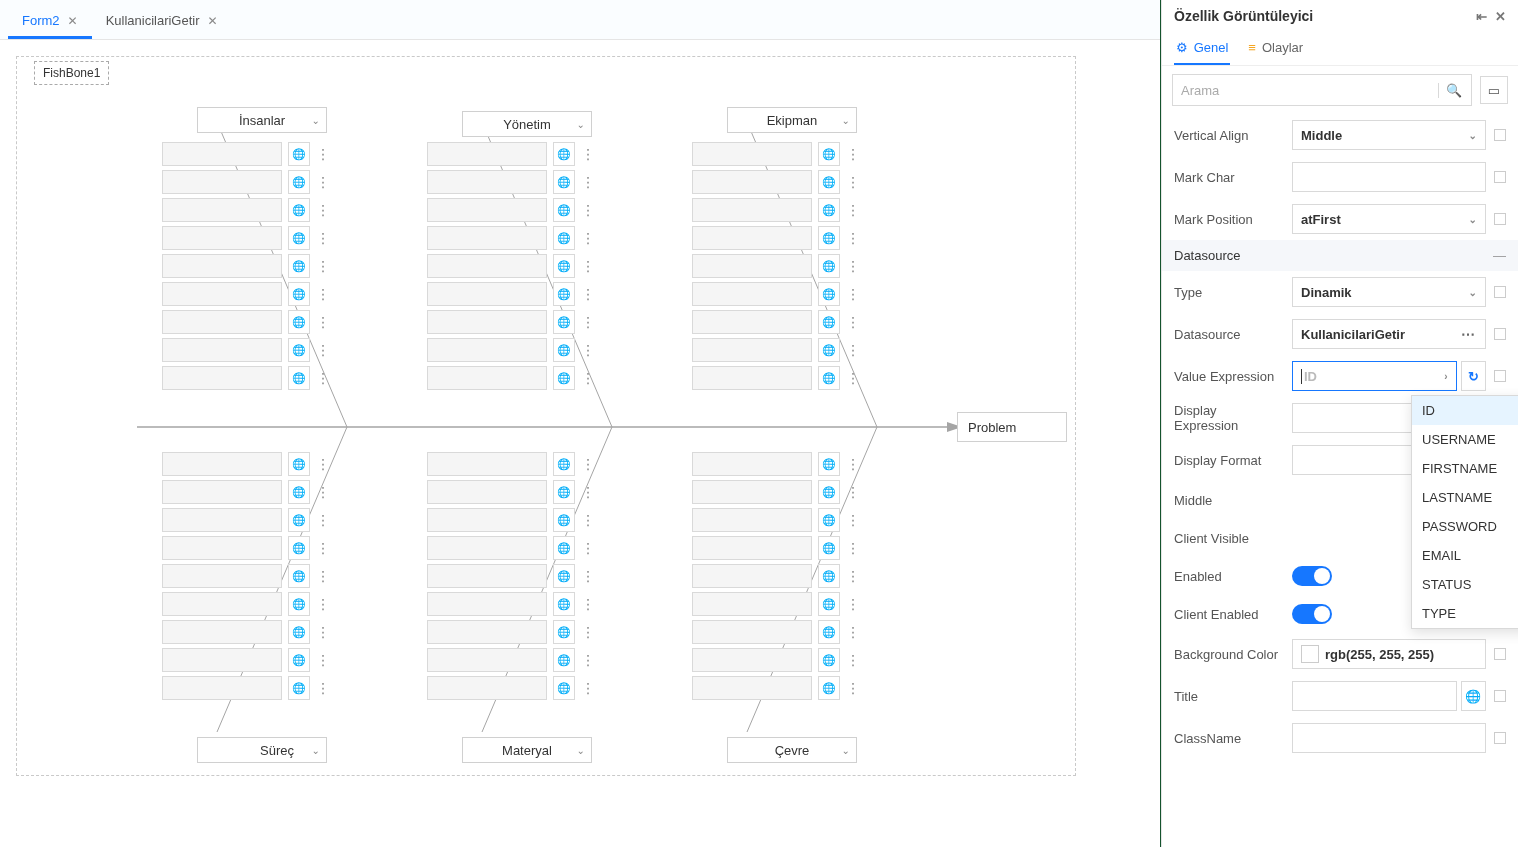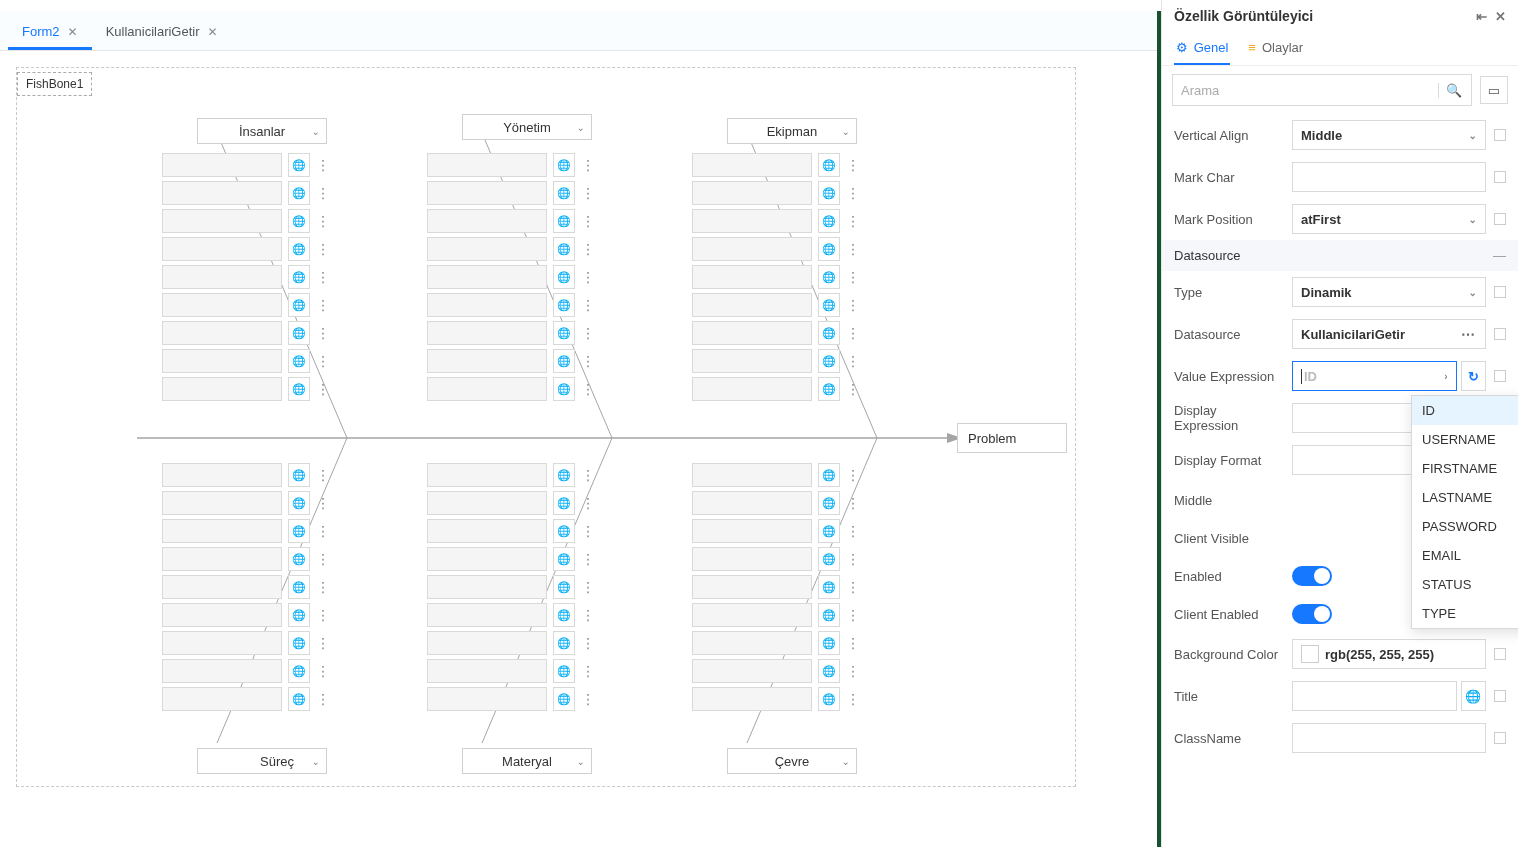--- a/index.html
+++ b/index.html
@@ -1,29 +1,29 @@
 <!DOCTYPE html>
 <html><head>
 <meta charset="utf-8">
 <style>
 * { box-sizing: border-box; margin: 0; padding: 0; font-family: "Segoe UI", Arial, sans-serif; }
 html, body { height: 100%; width: 100%; background:#fff; font-size:13px; color:#333; overflow:hidden; }
 
 .app { display:flex; height:100%; width:100%; }
-.main { flex:1; display:flex; flex-direction:column; border-right:4px solid #14532d; min-width:0;margin-top:11px;}
+.main { flex:1; display:flex; flex-direction:column; border-right:1px solid #14532d; min-width:0;}
 .sidepanel { width:357px; display:flex; flex-direction:column; border-left:1px solid #e5e5e5; background:#fff;}
 
 .tabs-bar { height:40px; display:flex; align-items:flex-end; border-bottom:1px solid #e5e5e5; padding:0 8px; background:#fafdff;}
 .tab { display:flex; align-items:center; gap:8px; padding:8px 14px; cursor:pointer; border-bottom:3px solid transparent; color:#555;}
 .tab.active { color:#1677ff; border-bottom-color:#1677ff; }
 .tab .close { font-size:12px; color:#888; }
 
 .canvas-wrap { flex:1; overflow:auto; padding:16px; }
 .canvas { position:relative; width:1060px; height:720px; border:1px dashed #c9c9c9; background:#fff;}
-.fb-label { position:absolute; left:0; top:4px; border:1px dashed #aaa; padding:4px 8px; font-size:12px;}
+.fb-label { position:absolute; left:17px; top:4px; border:1px dashed #aaa; padding:4px 8px; font-size:12px;}
 .cat-box { position:absolute; width:130px; height:26px; border:1px solid #d0d0d0; background:#fff; display:flex; align-items:center; justify-content:center; font-size:13px; }
 .cat-box .chev { position:absolute; right:6px; font-size:10px; color:#888;}
 .cause-row { position:absolute; display:flex; align-items:center; gap:6px;}
 .cause-input { width:120px; height:24px; background:#f5f5f5; border:1px solid #d9d9d9; }
 .cause-icon { width:22px; height:24px; border:1px solid #d9d9d9; background:#fff; display:flex; align-items:center; justify-content:center; font-size:11px; color:#1677ff;}
 .cause-dots { width:12px; text-align:center; color:#888; font-size:14px; line-height:1; letter-spacing:-1px;}
 .problem-box { position:absolute; width:110px; height:30px; border:1px solid #d0d0d0; background:#fff; display:flex; align-items:center; padding-left:10px;}
 .problem-icon { width:24px; height:30px; border:1px solid #d0d0d0; border-left:none; background:#fff; display:flex; align-items:center; justify-content:center; color:#1677ff; font-size:12px;}
 svg.spine { position:absolute; left:0; top:0; }
 
@@ -89,21 +89,21 @@
           <line x1="200" y1="675" x2="330" y2="370" stroke="#a5a5a5"></line>
           <line x1="465" y1="675" x2="595" y2="370" stroke="#a5a5a5"></line>
           <line x1="730" y1="675" x2="860" y2="370" stroke="#a5a5a5"></line>
           <polygon points="930,365 930,375 945,370" fill="#a5a5a5"></polygon>
         </svg>
 
         <div class="cat-box" style="left:180px; top:50px;">
             <span>İnsanlar</span>
             <span class="chev">⌄</span>
           </div>
-        <div class="cat-box" style="left:445px; top:46px;">
+        <div class="cat-box" style="left:445px; top:54px;">
             <span>Yönetim</span>
             <span class="chev">⌄</span>
           </div>
         <div class="cat-box" style="left:710px; top:50px;">
             <span>Ekipman</span>
             <span class="chev">⌄</span>
           </div>
 
         <div class="cat-box" style="left:180px; top:680px;padding-left:30px;">
             <span>Süreç</span>

